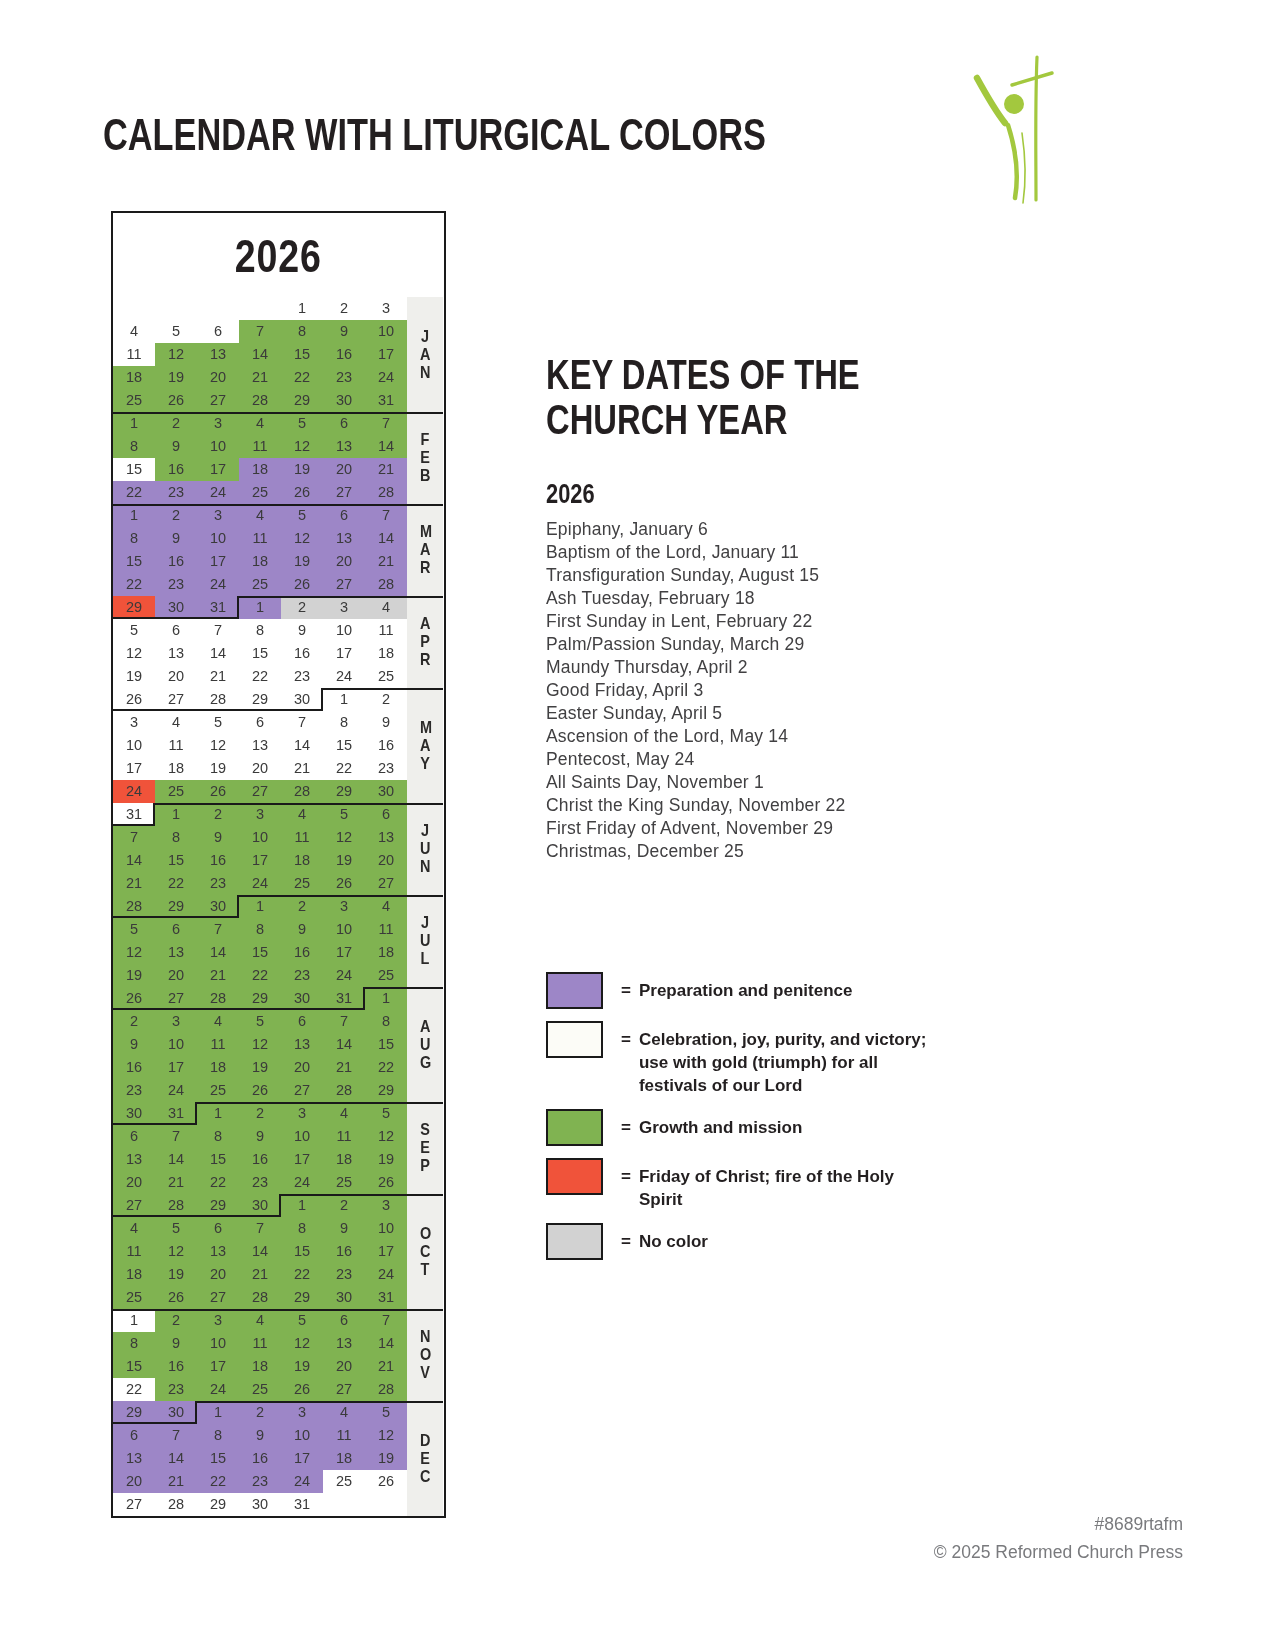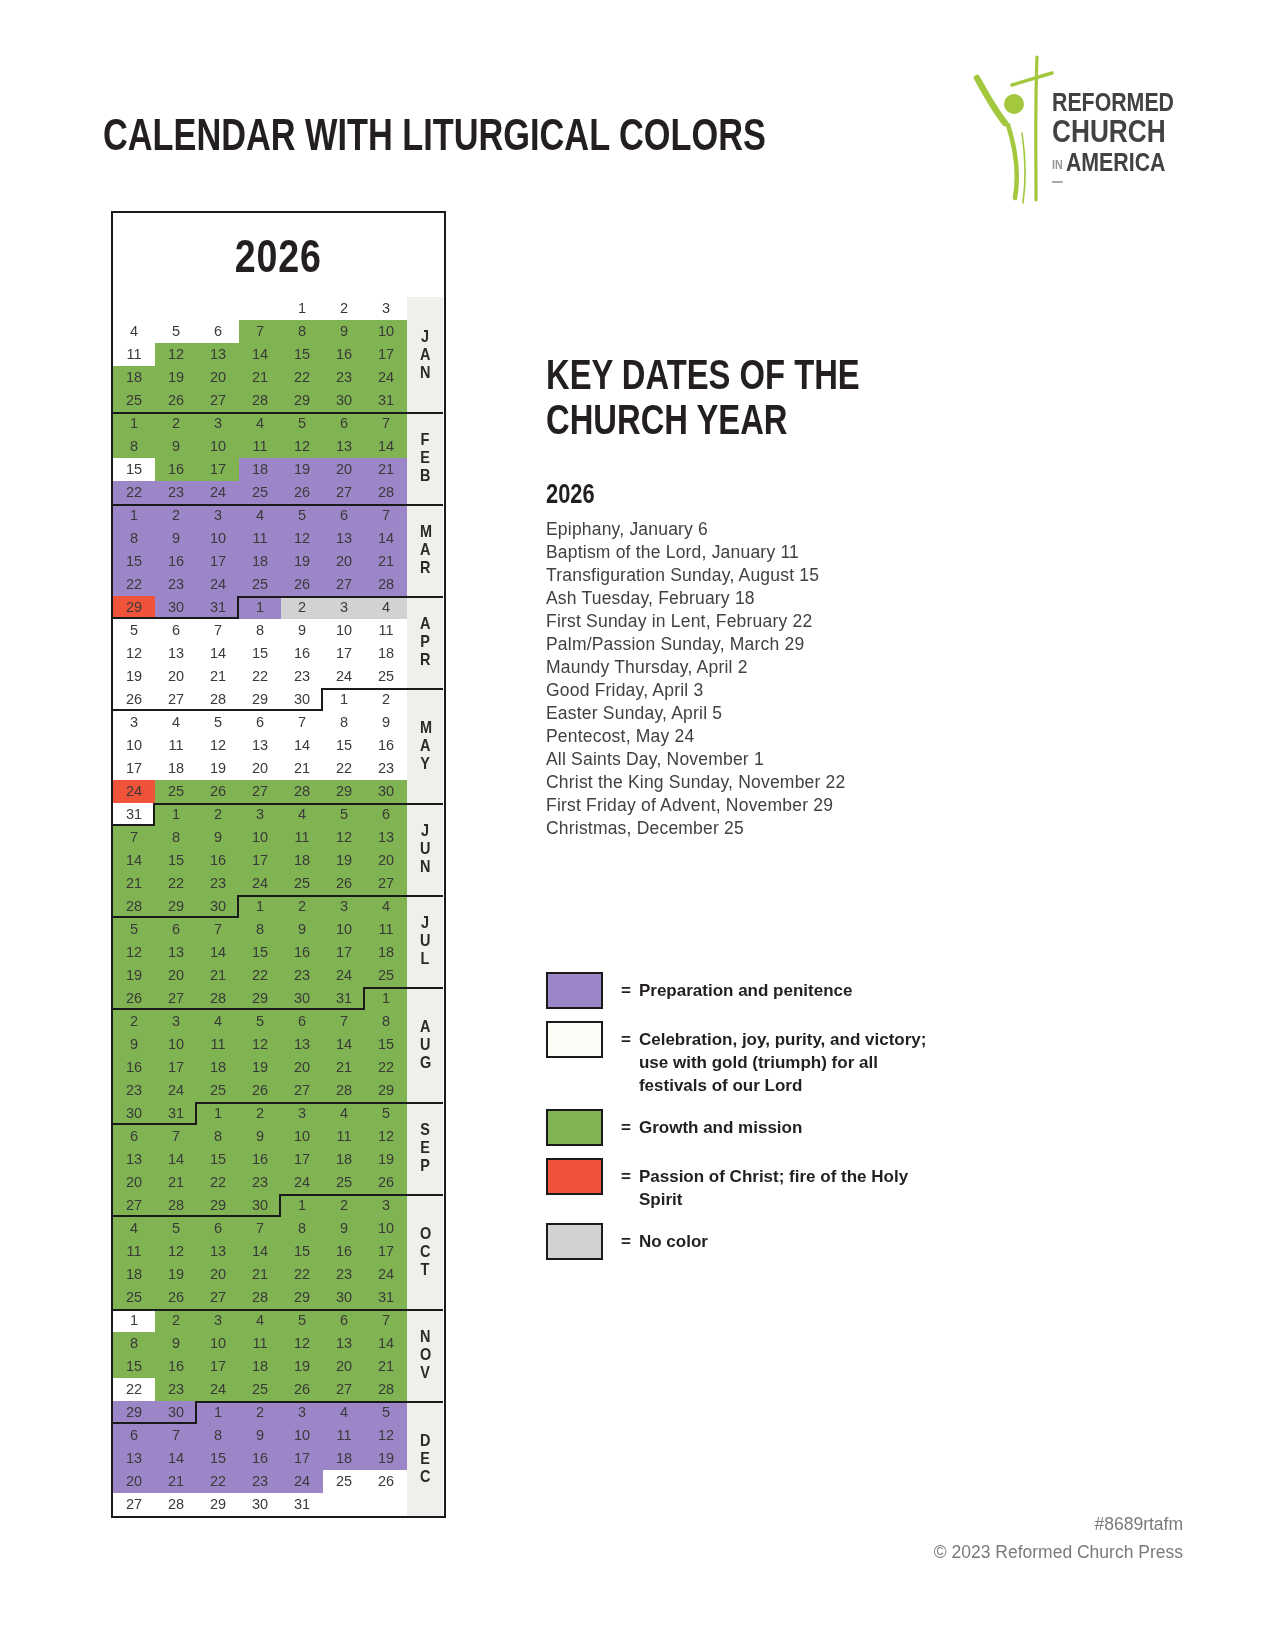--- a/index.html
+++ b/index.html
@@ -67,25 +67,20 @@
 
   <div class="logo">
     <svg width="140" height="165" viewBox="0 0 140 165">
       <path d="M119,12 C117,60 118,110 118,155" stroke="#a3c83e" stroke-width="3.2" fill="none" stroke-linecap="round"></path>
       <path d="M94,40 L134,28" stroke="#a3c83e" stroke-width="3.4" fill="none" stroke-linecap="round"></path>
       <path d="M59,33 C70,53 79,68 87,78" stroke="#a3c83e" stroke-width="6.5" fill="none" stroke-linecap="round"></path>
       <circle cx="96" cy="59" r="10" fill="#a3c83e"></circle>
       <path d="M90,80 C98,105 101,130 97,153" stroke="#a3c83e" stroke-width="4.5" fill="none" stroke-linecap="round"></path>
       <path d="M104,88 C108,115 108,137 105,158" stroke="#a3c83e" stroke-width="1.6" fill="none" stroke-linecap="round"></path>
     </svg>
-    <div class="logo-text">
-      <span class="lt lt1">REFORMED</span>
-      <span class="lt lt2">CHURCH</span>
-      <span class="lt lt3"><span class="lt-in">IN</span><span>AMERICA</span></span>
-    </div>
   </div>
 
   <div class="cal">
     <div class="cal-year">
         <span>2026</span>
       </div>
     <div class="cal-body">
       <div class="cal-grid" id="cal-grid">
           <div class="cal-row">
             <div class="cal-cell" style="background: rgb(255, 255, 255);"></div>
@@ -615,20 +610,21 @@
     <div class="kd-list" id="kd-list">
         <div class="kd-item">Epiphany, January 6</div>
         <div class="kd-item">Baptism of the Lord, January 11</div>
         <div class="kd-item">Transfiguration Sunday, August 15</div>
         <div class="kd-item">Ash Tuesday, February 18</div>
         <div class="kd-item">First Sunday in Lent, February 22</div>
         <div class="kd-item">Palm/Passion Sunday, March 29</div>
         <div class="kd-item">Maundy Thursday, April 2</div>
         <div class="kd-item">Good Friday, April 3</div>
         <div class="kd-item">Easter Sunday, April 5</div>
+        <div class="kd-item">Ascension of the Lord, May 14</div>
         <div class="kd-item">Pentecost, May 24</div>
         <div class="kd-item">All Saints Day, November 1</div>
         <div class="kd-item">Christ the King Sunday, November 22</div>
         <div class="kd-item">First Friday of Advent, November 29</div>
         <div class="kd-item">Christmas, December 25</div>
       </div>
   </div>
 
   <div class="legend" id="legend">
       <div class="legend-item">
@@ -649,30 +645,30 @@
         <div class="swatch" style="background: rgb(128, 179, 81);"></div>
         <div class="legend-label">
           <span class="eq">=</span>
           <span class="txt">Growth and mission</span>
         </div>
       </div>
       <div class="legend-item">
         <div class="swatch" style="background: rgb(240, 83, 58);"></div>
         <div class="legend-label">
           <span class="eq">=</span>
-          <span class="txt">Passion of Christ; fire of the Holy Spirit</span>
+          <span class="txt">Friday of Christ; fire of the Holy Spirit</span>
         </div>
       </div>
       <div class="legend-item">
         <div class="swatch" style="background: rgb(210, 210, 210);"></div>
         <div class="legend-label">
           <span class="eq">=</span>
           <span class="txt">No color</span>
         </div>
       </div>
     </div>
 
   <div class="footer">
     <div>#8689rtafm</div>
-    <div>© 2023 Reformed Church Press</div>
+    <div>© 2025 Reformed Church Press</div>
   </div>
 
 </div>
 
 </body></html>

